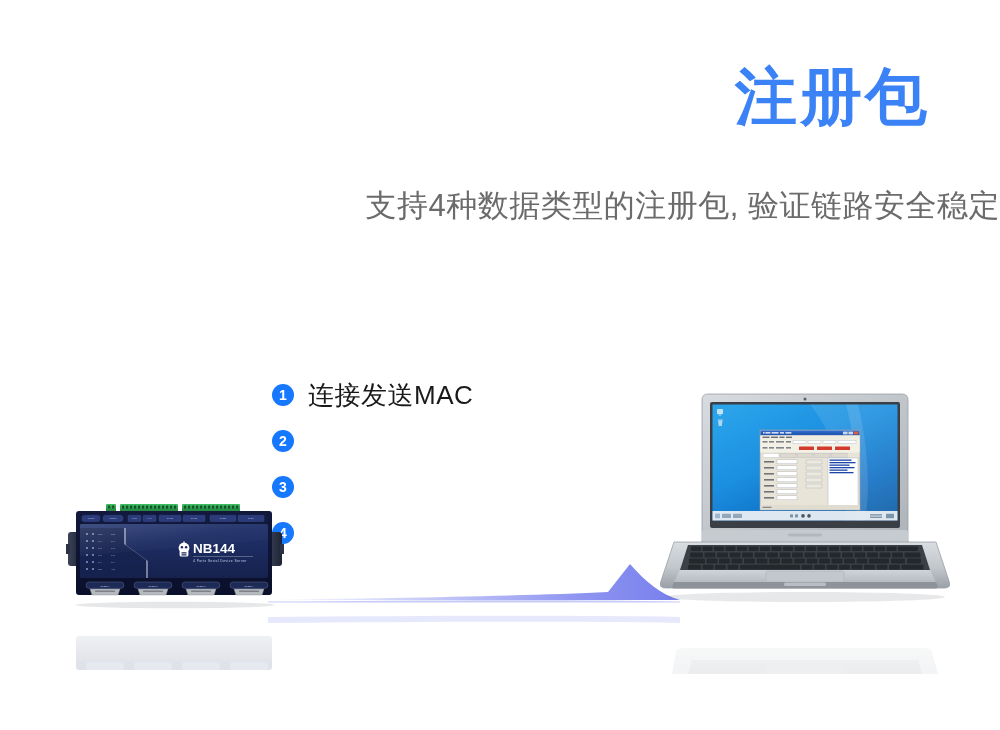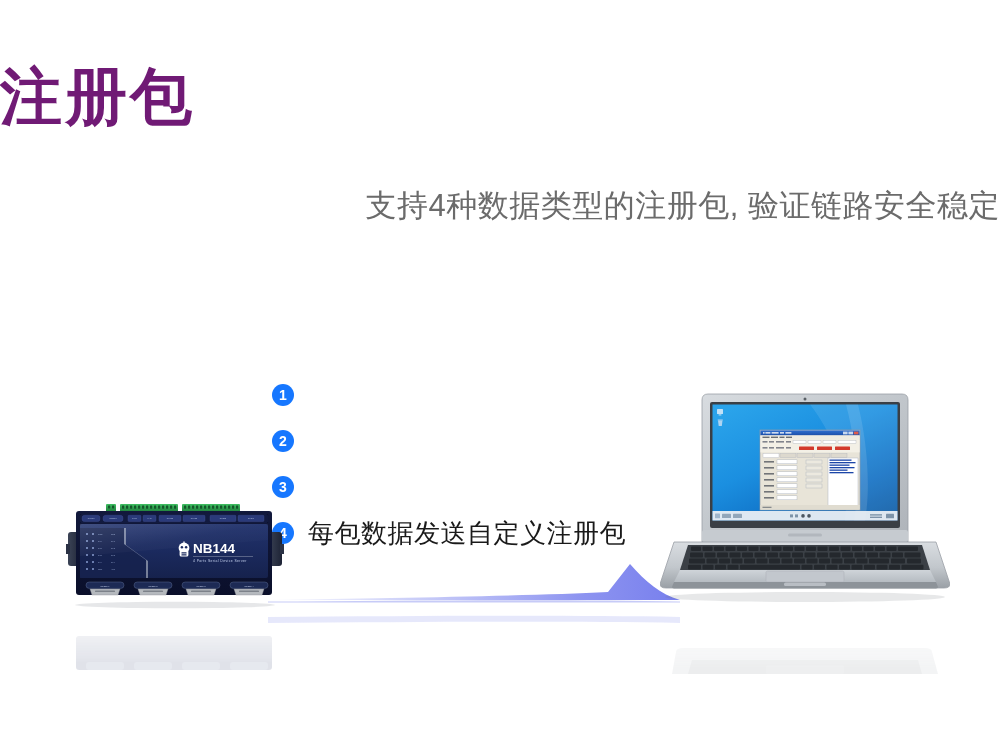--- a/index.html
+++ b/index.html
@@ -15,25 +15,25 @@
     font-family: "Liberation Sans", "DejaVu Sans", sans-serif;
     -webkit-font-smoothing: antialiased;
   }
 
   
   #page-title {
     position: absolute;
     top: 64px;
     left: 0;
     width: 930px;
-    text-align: left;
+    text-align: right;
     font-size: 62px;
     line-height: 1.06;
     font-weight: 700;
-    color: #701a75;
+    color: #3b82f6;
     letter-spacing: 3px;
   }
   #page-subtitle {
     position: absolute;
     top: 186px;
     left: 0;
     width: 1000px;
     text-align: right;
     font-size: 31px;
     line-height: 1.3;
@@ -140,33 +140,33 @@
 <body>
 
 <div id="page-title">注册包</div>
 
 <div id="page-subtitle">支持4种数据类型的注册包, 验证链路安全稳定</div>
 
 <div id="feature-list">
 
   <div class="feature-row">
     <span class="feature-badge">1</span>
+    <span class="feature-label">连接发送MAC</span>
   </div>
 
   <div class="feature-row">
     <span class="feature-badge">2</span>
   </div>
 
   <div class="feature-row">
     <span class="feature-badge">3</span>
   </div>
 
   <div class="feature-row">
     <span class="feature-badge">4</span>
-    <span class="feature-label">每包数据发送自定义注册包</span>
   </div>
 
 </div>
 
 <svg id="connection-beam" viewBox="0 0 412 48" preserveAspectRatio="none">
   <defs>
     <linearGradient id="beamGrad" x1="0" y1="0" x2="1" y2="0">
       <stop offset="0" stop-color="#9aa2f2" stop-opacity="0.05"></stop>
       <stop offset="0.35" stop-color="#8b93f0" stop-opacity="0.45"></stop>
       <stop offset="0.75" stop-color="#7a82ee" stop-opacity="0.85"></stop>

